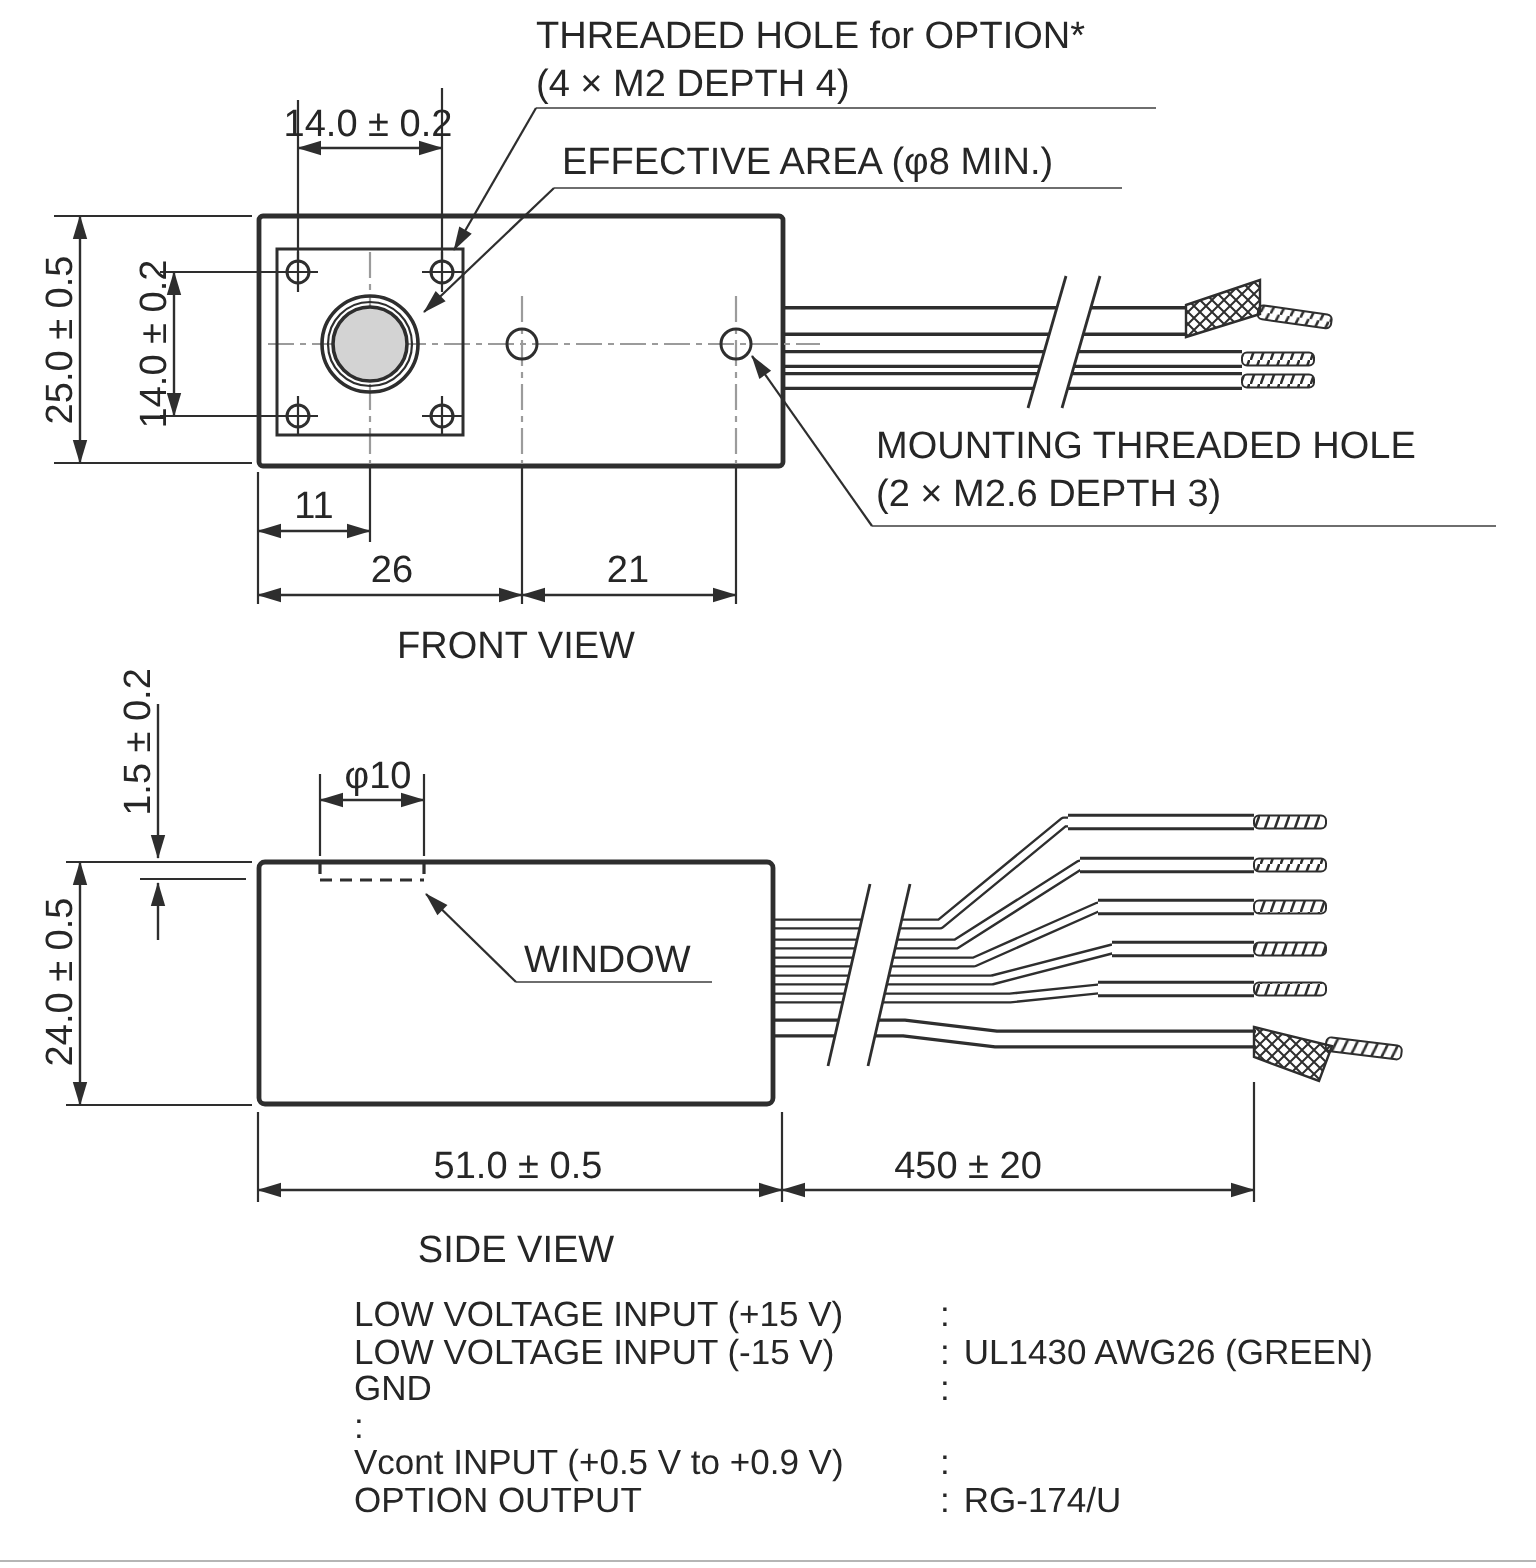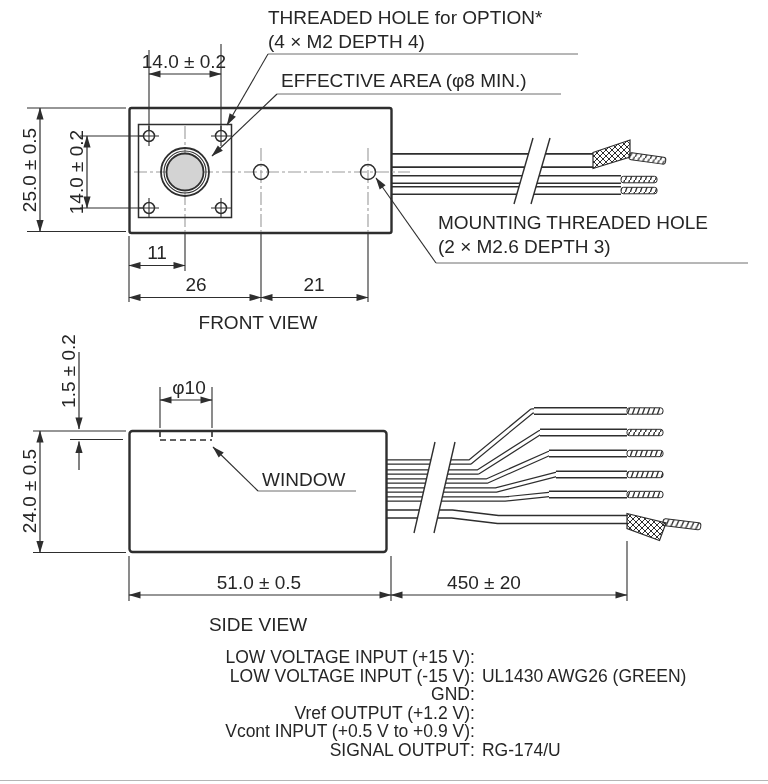--- a/index.html
+++ b/index.html
@@ -33,21 +33,21 @@
   .lens{fill:var(--lens_fill);stroke:var(--line);stroke-width:1.8;}
   .whitefill{fill:#fff;stroke:none;}
   .arrowfill{fill:var(--line);}
   text.t{font-family:"Liberation Sans",sans-serif;font-size:19px;fill:var(--text);}
   .t-mid{text-anchor:middle;}
   
   .legend{
     position:absolute;left:177px;top:648px;
     font-size:17.5px;line-height:18.5px;color:var(--text);
   }
-  .legend-row{display:flex;white-space:pre;text-align:right;}
+  .legend-row{display:flex;white-space:pre;}
   .legend-sig{width:293px;flex:none;}
   .legend-col{flex:none;}
   .legend-val{flex:none;margin-left:7px;}
   .page-rule{position:absolute;left:0;right:0;top:780px;height:0;border-top:1.5px solid var(--page_rule);}
 </style>
 </head>
 <body>
 
 <div class="canvas">
 
@@ -254,25 +254,25 @@
   <div class="legend-row">
     <span class="legend-sig">LOW VOLTAGE INPUT (+15 V)</span><span class="legend-col">:</span>
   </div>
   <div class="legend-row">
     <span class="legend-sig">LOW VOLTAGE INPUT (-15 V)</span><span class="legend-col">:</span><span class="legend-val">UL1430 AWG26 (GREEN)</span>
   </div>
   <div class="legend-row">
     <span class="legend-sig">GND</span><span class="legend-col">:</span>
   </div>
   <div class="legend-row">
-    <span class="legend-sig">Vref OUTPUT (+1.2 V)</span><span class="legend-col">:</span>
+    <span class="legend-col">:</span>
   </div>
   <div class="legend-row">
     <span class="legend-sig">Vcont INPUT (+0.5 V to +0.9 V)</span><span class="legend-col">:</span>
   </div>
   <div class="legend-row">
-    <span class="legend-sig">SIGNAL OUTPUT</span><span class="legend-col">:</span><span class="legend-val">RG-174/U</span>
+    <span class="legend-sig">OPTION OUTPUT</span><span class="legend-col">:</span><span class="legend-val">RG-174/U</span>
   </div>
 </div>
 
 <div class="page-rule"></div>
 
 </div>
 
 </body></html>

